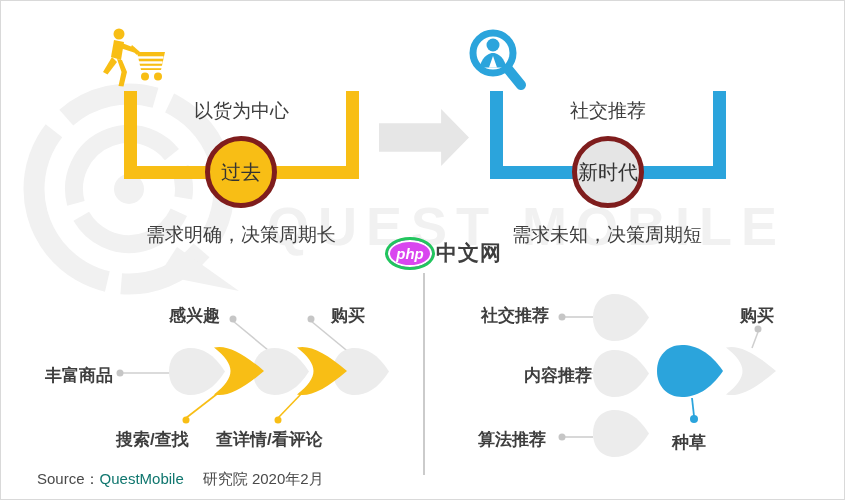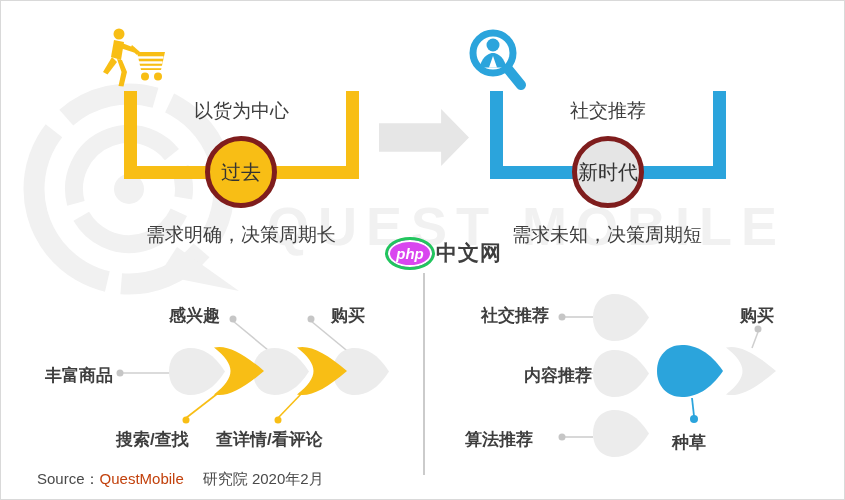--- a/index.html
+++ b/index.html
@@ -48,21 +48,21 @@
   .php-name{position:absolute;left:435px;top:238px;font-size:21px;font-weight:bold;letter-spacing:1px;color:#3E3E3E;z-index:2;}
   
   .divider{position:absolute;left:422px;top:272px;width:2px;height:202px;background:#CBCBCB;z-index:1;}
   .funnel-svg{position:absolute;z-index:2;}
   .funnel-left{left:30px;top:290px;}
   .funnel-right{left:455px;top:285px;}
   .lbl{position:absolute;font-size:17px;font-weight:600;color:#3E3E3E;white-space:nowrap;z-index:3;}
   .lbl-right{text-align:right;}
   
   .source{position:absolute;left:36px;top:469px;font-size:15px;color:#4A4A4A;z-index:2;}
-  .source .brand{color:#c2410c;}
+  .source .brand{color:#0f766e;}
   .source .suffix{margin-left:19px;}
 </style>
 </head>
 <body>
 
 <div class="canvas">
 
   <svg class="wm-logo" width="220" height="212" viewBox="0 0 220 212">
     <g fill="none" stroke="#F1F1F1">
       <circle cx="110" cy="106" r="95" stroke-width="21" stroke-dasharray="150 16 90 14 190 18 95 15" transform="rotate(-60 110 106)"></circle>
@@ -172,21 +172,21 @@
       <path transform="translate(137,64)" d="M56 23.5 C45 6 33 0 21.5 0 C8.5 0 0 9.5 0 23.5 C0 37.5 8.5 47 21.5 47 C33 47 45 41 56 23.5 Z"></path>
       <path transform="translate(137,124)" d="M56 23.5 C45 6 33 0 21.5 0 C8.5 0 0 9.5 0 23.5 C0 37.5 8.5 47 21.5 47 C33 47 45 41 56 23.5 Z"></path>
     </g>
 
     <path transform="translate(267,60)" fill="#ECECEC" d="M3 1.5 C16 -1.5 32 7 53 25 C32 43 16 51.5 3 48.5 C14 40 19.5 32 19.5 25 C19.5 18 14 10 3 1.5 Z"></path>
 
     <path transform="translate(201,59)" fill="#2BA4DC" d="M66 26 C53 7 39 0 25 0 C10 0 0 11 0 26 C0 41 10 52 25 52 C39 52 53 45 66 26 Z"></path>
   </svg>
   <div class="lbl" style="left:480px;top:303px;">社交推荐</div>
   <div class="lbl" style="left:480px;top:363px;margin-left:43px;">内容推荐</div>
-  <div class="lbl" style="left:464px;top:427px;font-family:Liberation Mono, monospace;">算法推荐</div>
+  <div class="lbl" style="left:477px;top:427px;font-family:Liberation Mono, monospace;">算法推荐</div>
   <div class="lbl" style="left:739px;top:303px;">购买</div>
   <div class="lbl" style="left:671px;top:430px;">种草</div>
 
   <div class="source">
     <span>Source：</span><span class="brand">QuestMobile</span><span class="suffix">研究院 2020年2月</span>
   </div>
 
 </div>
 
 </body></html>

